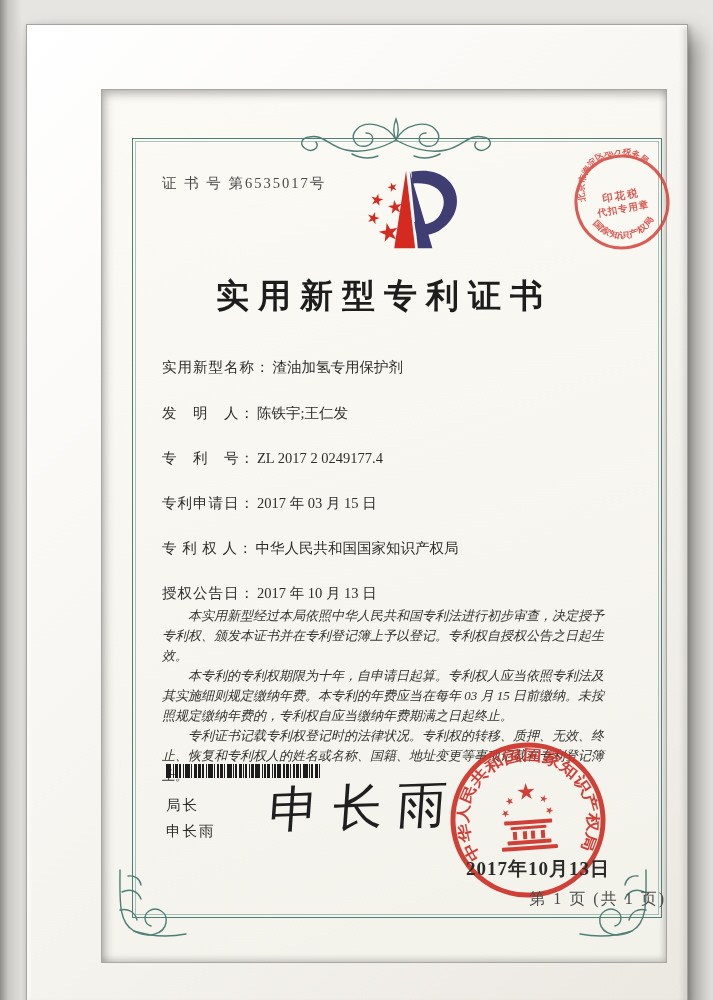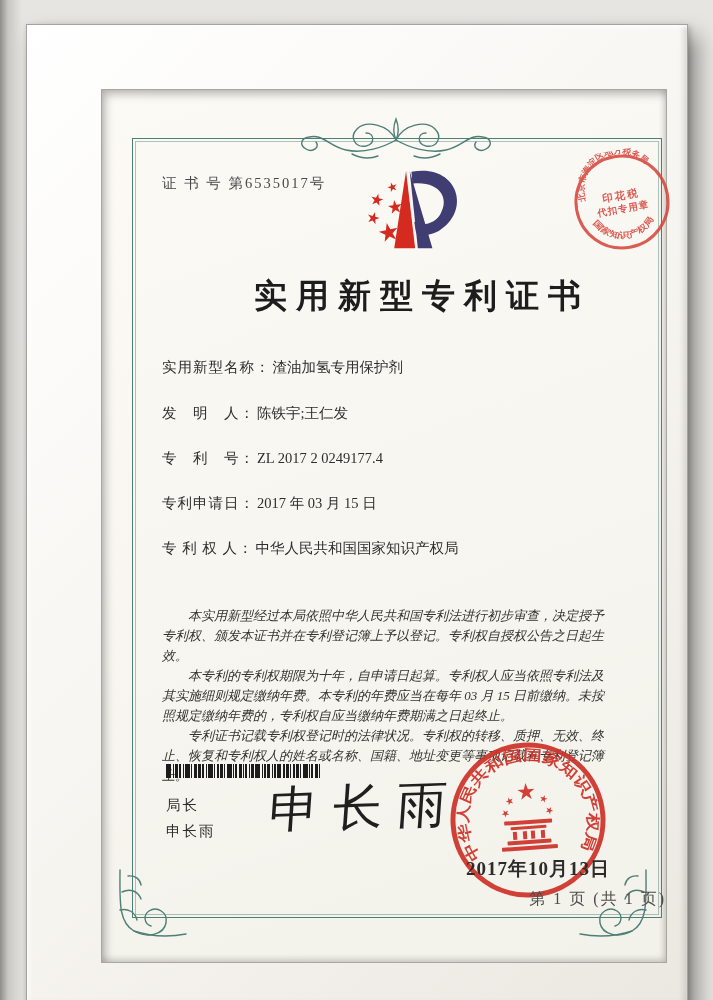--- a/index.html
+++ b/index.html
@@ -25,21 +25,21 @@
   .border-rect::after{content:"";position:absolute;left:2px;top:2px;right:2px;bottom:2px;
                border:1px solid rgba(78,127,119,.45);}
   .orn{position:absolute;color:#4e7f77;}
   .orn svg{display:block;}
 
   .cert-no{position:absolute;left:60px;top:84px;font-size:14.5px;letter-spacing:2px;color:#4a4a48;}
 
   .logo{position:absolute;left:222px;top:70px;width:155px;height:100px;}
 
   .title{position:absolute;left:0;top:184px;width:100%;text-align:center;
-         font-size:33px;font-weight:bold;letter-spacing:9px;color:#1d1d1d;margin-left:38px;}
+         font-size:33px;font-weight:bold;letter-spacing:9px;color:#1d1d1d;}
 
   .row{position:absolute;left:60px;font-size:14.5px;color:#2e2e2c;white-space:nowrap;}
   .row .lab{letter-spacing:1px;}
   .row .val{margin-left:2px;}
 
   .paras{position:absolute;left:60px;top:516px;width:448px;font-size:13px;line-height:20px;
          color:#33332f;font-style:italic;}
   .paras p{margin:0;text-indent:2em;}
 
   .barcode{position:absolute;left:64px;top:674px;height:14px;white-space:nowrap;font-size:0;}
@@ -129,20 +129,23 @@
         <span class="lab">发　明　人：</span><span class="val">陈铁宇;王仁发</span>
       </div>
       <div class="row" style="top:359px;">
         <span class="lab">专　利　号：</span><span class="val">ZL 2017 2 0249177.4</span>
       </div>
       <div class="row" style="top:404px;">
         <span class="lab">专利申请日：</span><span class="val">2017 年 03 月 15 日</span>
       </div>
       <div class="row" style="top:449px;">
         <span class="lab">专 利 权 人：</span><span class="val">中华人民共和国国家知识产权局</span>
+      </div>
+      <div class="row" style="top:494px;">
+        <span class="lab">授权公告日：</span><span class="val">2017 年 10 月 13 日</span>
       </div>
 
       <div class="paras">
         <p>本实用新型经过本局依照中华人民共和国专利法进行初步审查，决定授予专利权、颁发本证书并在专利登记簿上予以登记。专利权自授权公告之日起生效。</p>
         <p>本专利的专利权期限为十年，自申请日起算。专利权人应当依照专利法及其实施细则规定缴纳年费。本专利的年费应当在每年 03 月 15 日前缴纳。未按照规定缴纳年费的，专利权自应当缴纳年费期满之日起终止。</p>
         <p>专利证书记载专利权登记时的法律状况。专利权的转移、质押、无效、终止、恢复和专利权人的姓名或名称、国籍、地址变更等事项记载在专利登记簿上。</p>
       </div>
 
       <div class="barcode"><i style="width: 4.5px; margin-right: 2px;"></i><i style="width: 1.5px; margin-right: 1px;"></i><i style="width: 3px; margin-right: 1px;"></i><i style="width: 1.5px; margin-right: 2px;"></i><i style="width: 1.5px; margin-right: 1px;"></i><i style="width: 4.5px; margin-right: 1px;"></i><i style="width: 1.5px; margin-right: 2px;"></i><i style="width: 3px; margin-right: 1px;"></i><i style="width: 3px; margin-right: 1px;"></i><i style="width: 1.5px; margin-right: 2px;"></i><i style="width: 1.5px; margin-right: 1px;"></i><i style="width: 4.5px; margin-right: 1px;"></i><i style="width: 1.5px; margin-right: 2px;"></i><i style="width: 1.5px; margin-right: 1px;"></i><i style="width: 3px; margin-right: 1px;"></i><i style="width: 1.5px; margin-right: 2px;"></i><i style="width: 4.5px; margin-right: 1px;"></i><i style="width: 1.5px; margin-right: 1px;"></i><i style="width: 1.5px; margin-right: 2px;"></i><i style="width: 3px; margin-right: 1px;"></i><i style="width: 1.5px; margin-right: 1px;"></i><i style="width: 1.5px; margin-right: 2px;"></i><i style="width: 1.5px; margin-right: 1px;"></i><i style="width: 3px; margin-right: 1px;"></i><i style="width: 4.5px; margin-right: 2px;"></i><i style="width: 1.5px; margin-right: 1px;"></i><i style="width: 1.5px; margin-right: 1px;"></i><i style="width: 3px; margin-right: 2px;"></i><i style="width: 1.5px; margin-right: 1px;"></i><i style="width: 1.5px; margin-right: 1px;"></i><i style="width: 4.5px; margin-right: 2px;"></i><i style="width: 1.5px; margin-right: 1px;"></i><i style="width: 3px; margin-right: 1px;"></i><i style="width: 1.5px; margin-right: 2px;"></i><i style="width: 1.5px; margin-right: 1px;"></i><i style="width: 3px; margin-right: 1px;"></i><i style="width: 1.5px; margin-right: 2px;"></i><i style="width: 4.5px; margin-right: 1px;"></i><i style="width: 1.5px; margin-right: 1px;"></i><i style="width: 1.5px; margin-right: 2px;"></i><i style="width: 3px; margin-right: 1px;"></i><i style="width: 1.5px; margin-right: 1px;"></i></div>
 

